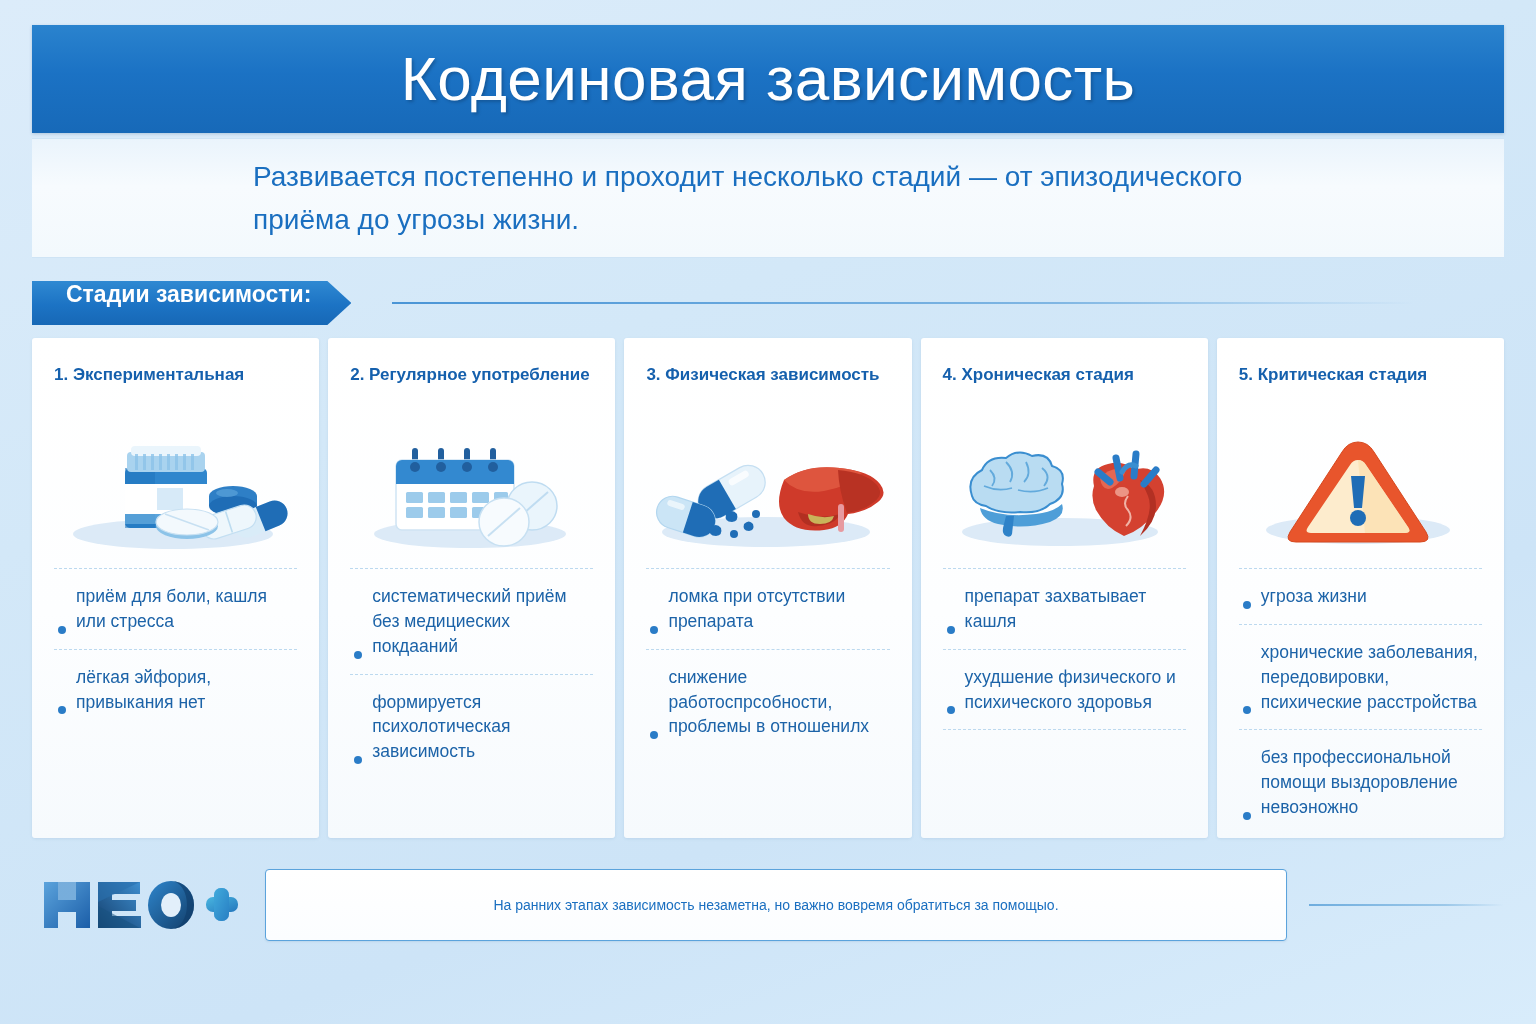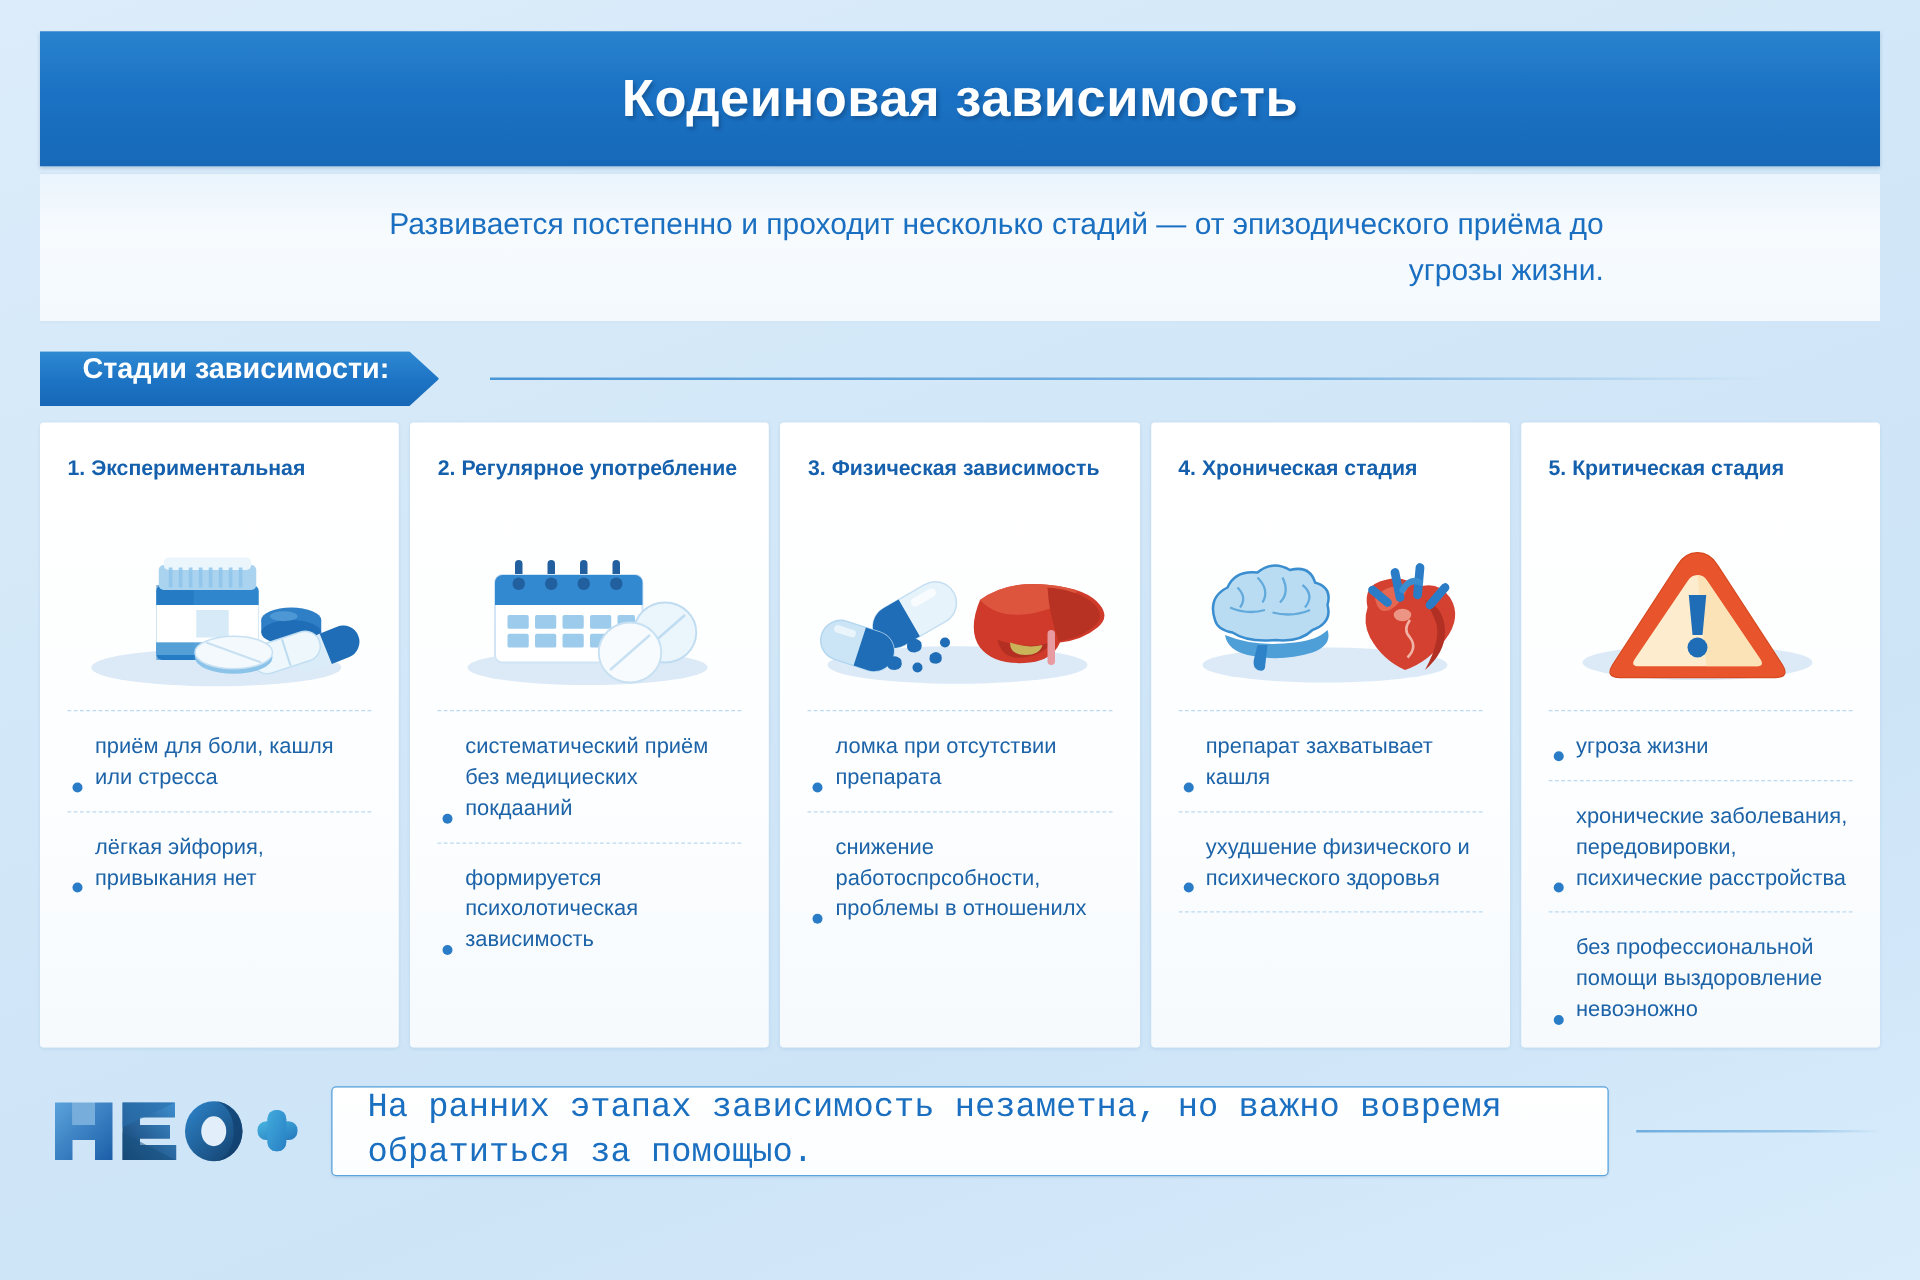--- a/index.html
+++ b/index.html
@@ -32,22 +32,22 @@
     height: 108px;
     background: linear-gradient(180deg, #2a83ce 0%, #1b72c4 45%, #1769b8 100%);
     display: flex;
     align-items: center;
     justify-content: center;
     box-shadow: 0 1px 3px rgba(20,70,120,0.22);
   }
 
   .header-title {
     color: #ffffff;
-    font-size: 42px;
-    font-weight: bold;
+    font-size: 62px;
+    font-weight: normal;
     letter-spacing: 0.4px;
     line-height: 1;
     text-shadow: 2px 2px 3px rgba(12,55,100,0.38);
     white-space: nowrap;
   }
 
   
   .subtitle-band {
     position: absolute;
     left: 32px;
@@ -57,23 +57,23 @@
     background: linear-gradient(180deg, #eaf4fc 0%, #f7fbfe 40%, #f3f9fd 100%);
     display: flex;
     align-items: center;
     justify-content: center;
     border-top: 1px solid #cfe4f5;
     border-bottom: 1px solid #cfe4f5;
   }
 
   .subtitle-text {
     color: #1a6fc0;
-    font-size: 24px;
+    font-size: 28px;
     line-height: 1.55;
-    text-align: right;
+    text-align: left;
     max-width: 1030px;
   }
 
   
   .section-row {
     position: absolute;
     left: 32px;
     top: 281px;
     width: 1472px;
     height: 44px;
@@ -207,23 +207,22 @@
     border-radius: 4px;
     display: flex;
     align-items: center;
     justify-content: center;
     padding: 0 28px;
     box-shadow: 0 1px 2px rgba(40,90,140,0.10);
   }
 
   .footer-note-text {
     color: #1a6fc0;
-    font-size: 27px;
+    font-size: 14px;
     line-height: 1.35;
-    font-family: Liberation Mono, monospace;
   }
 
   .footer-rule {
     margin-left: 22px;
     flex: 1 1 auto;
     height: 2px;
     background: linear-gradient(90deg, #6fadde 0%, #9cc8e9 70%, rgba(170,208,236,0) 100%);
   }
 </style>
 </head>

